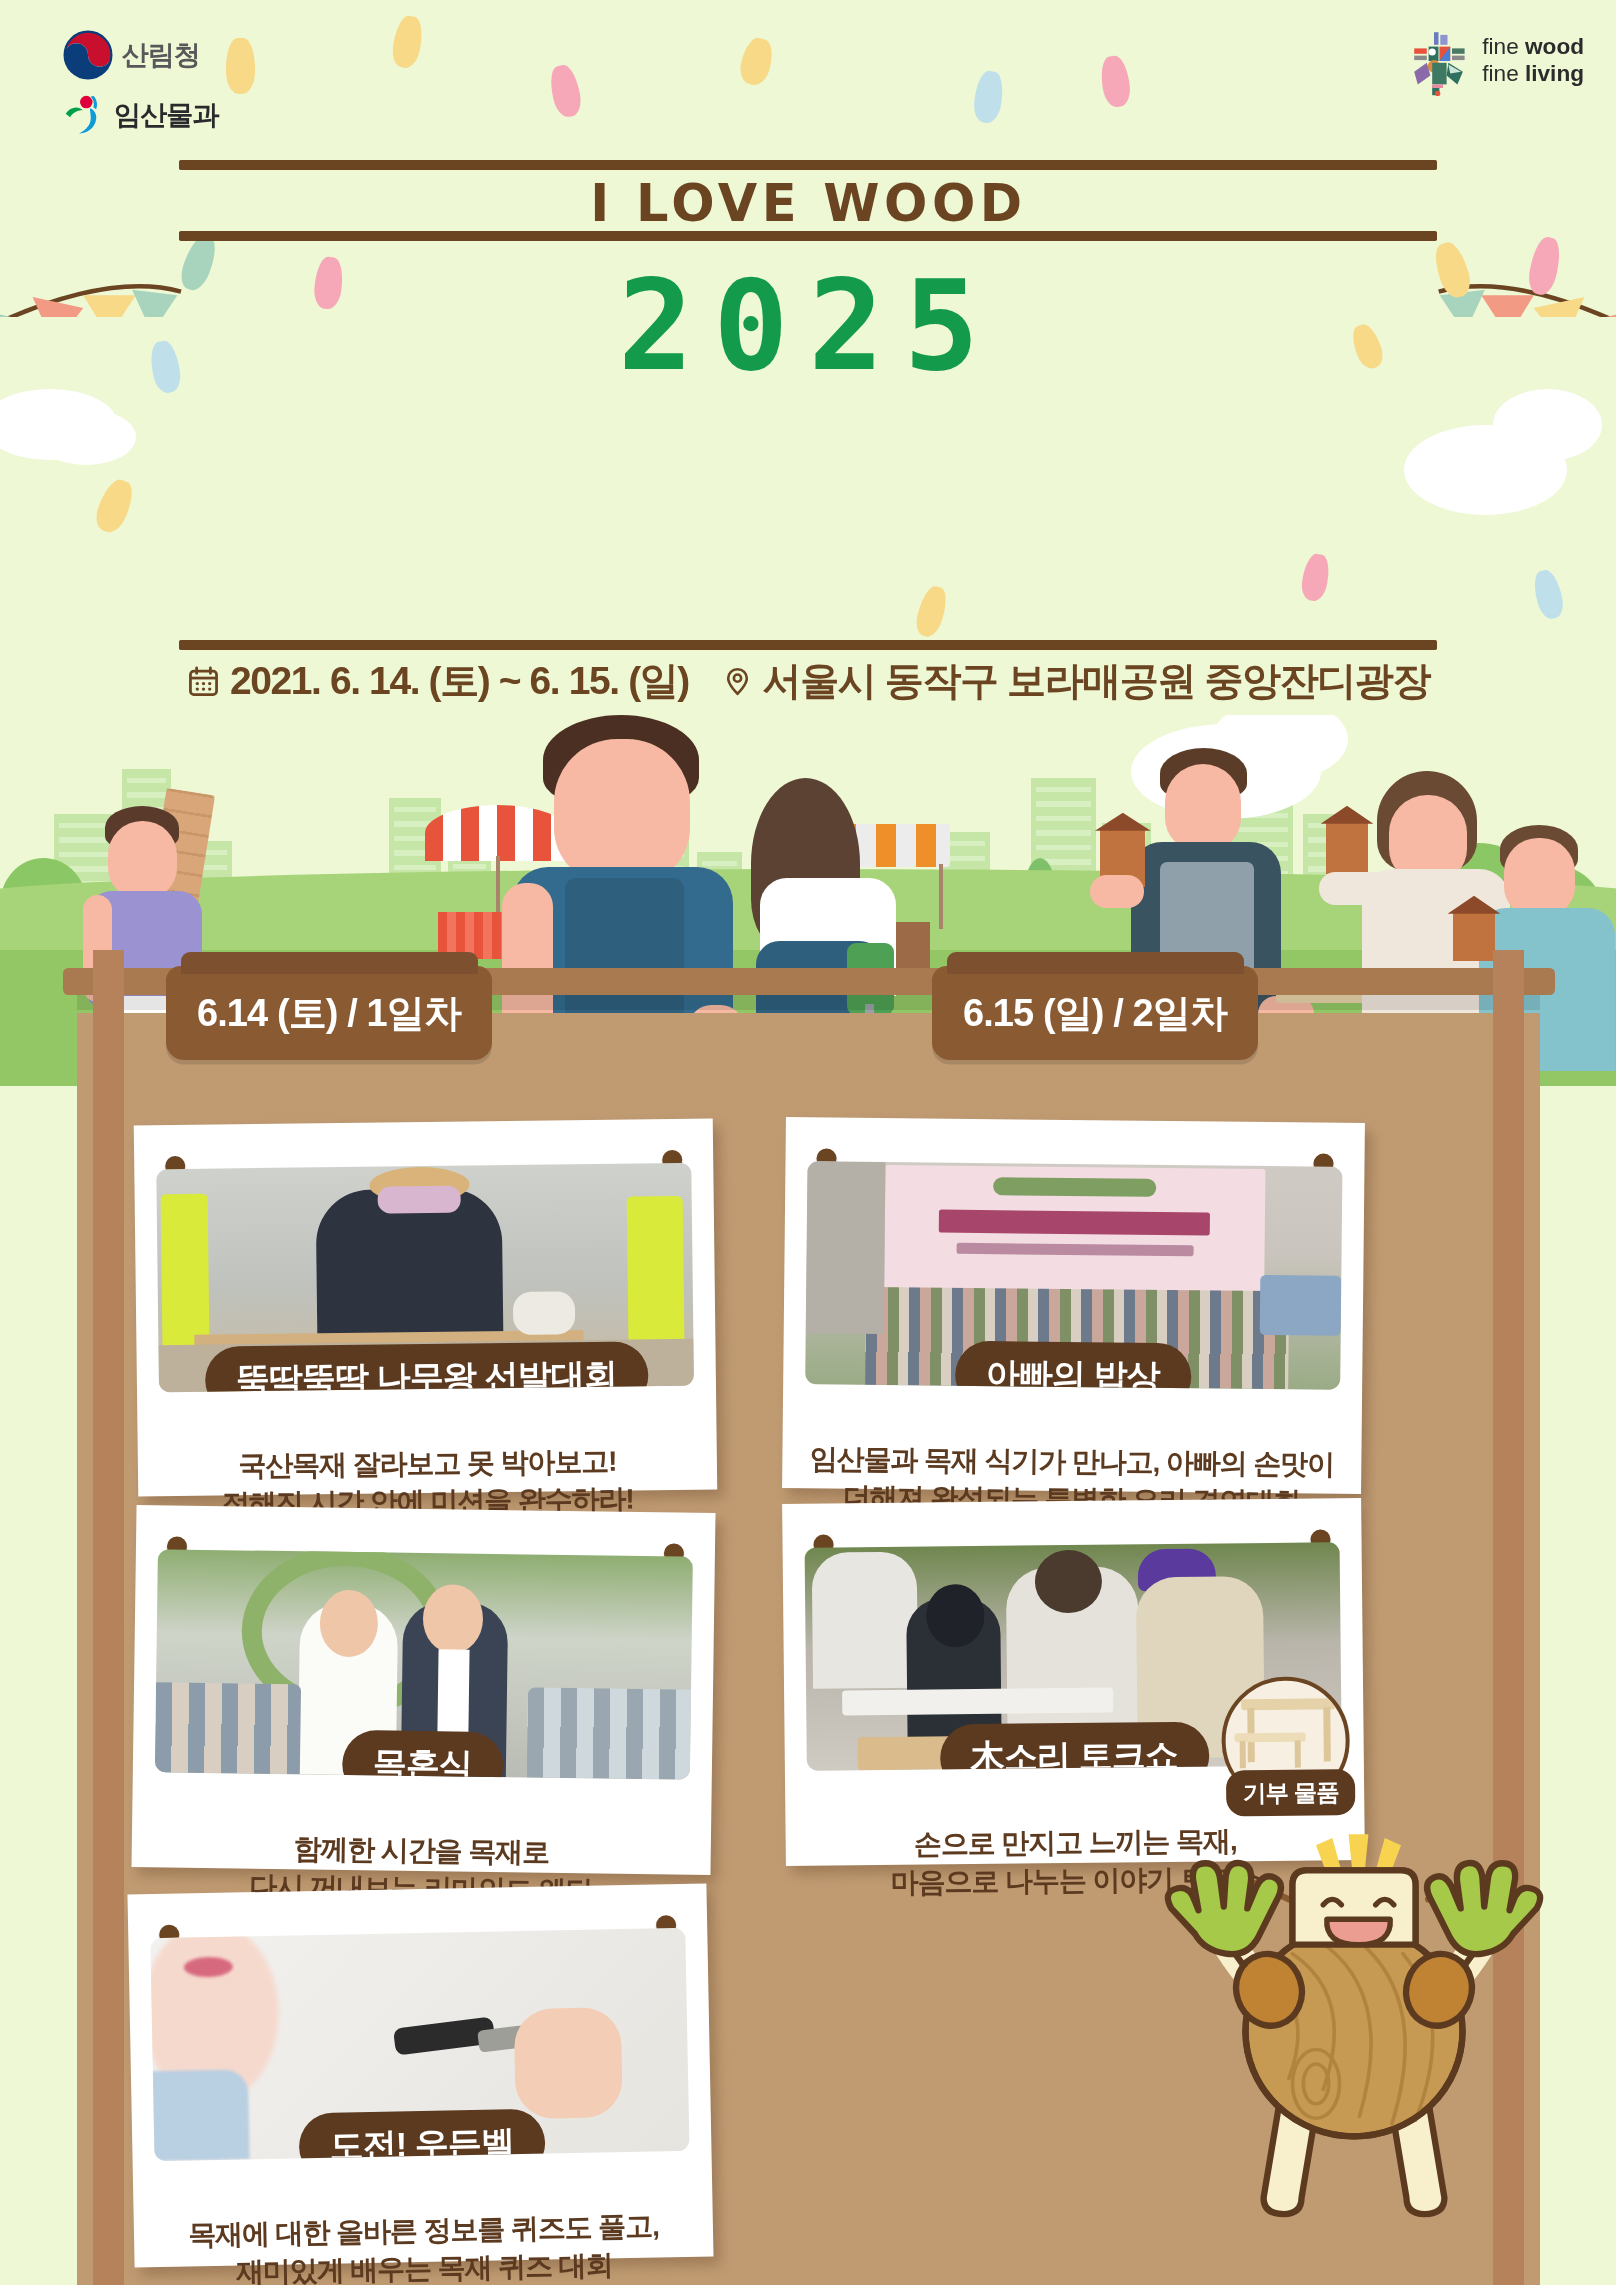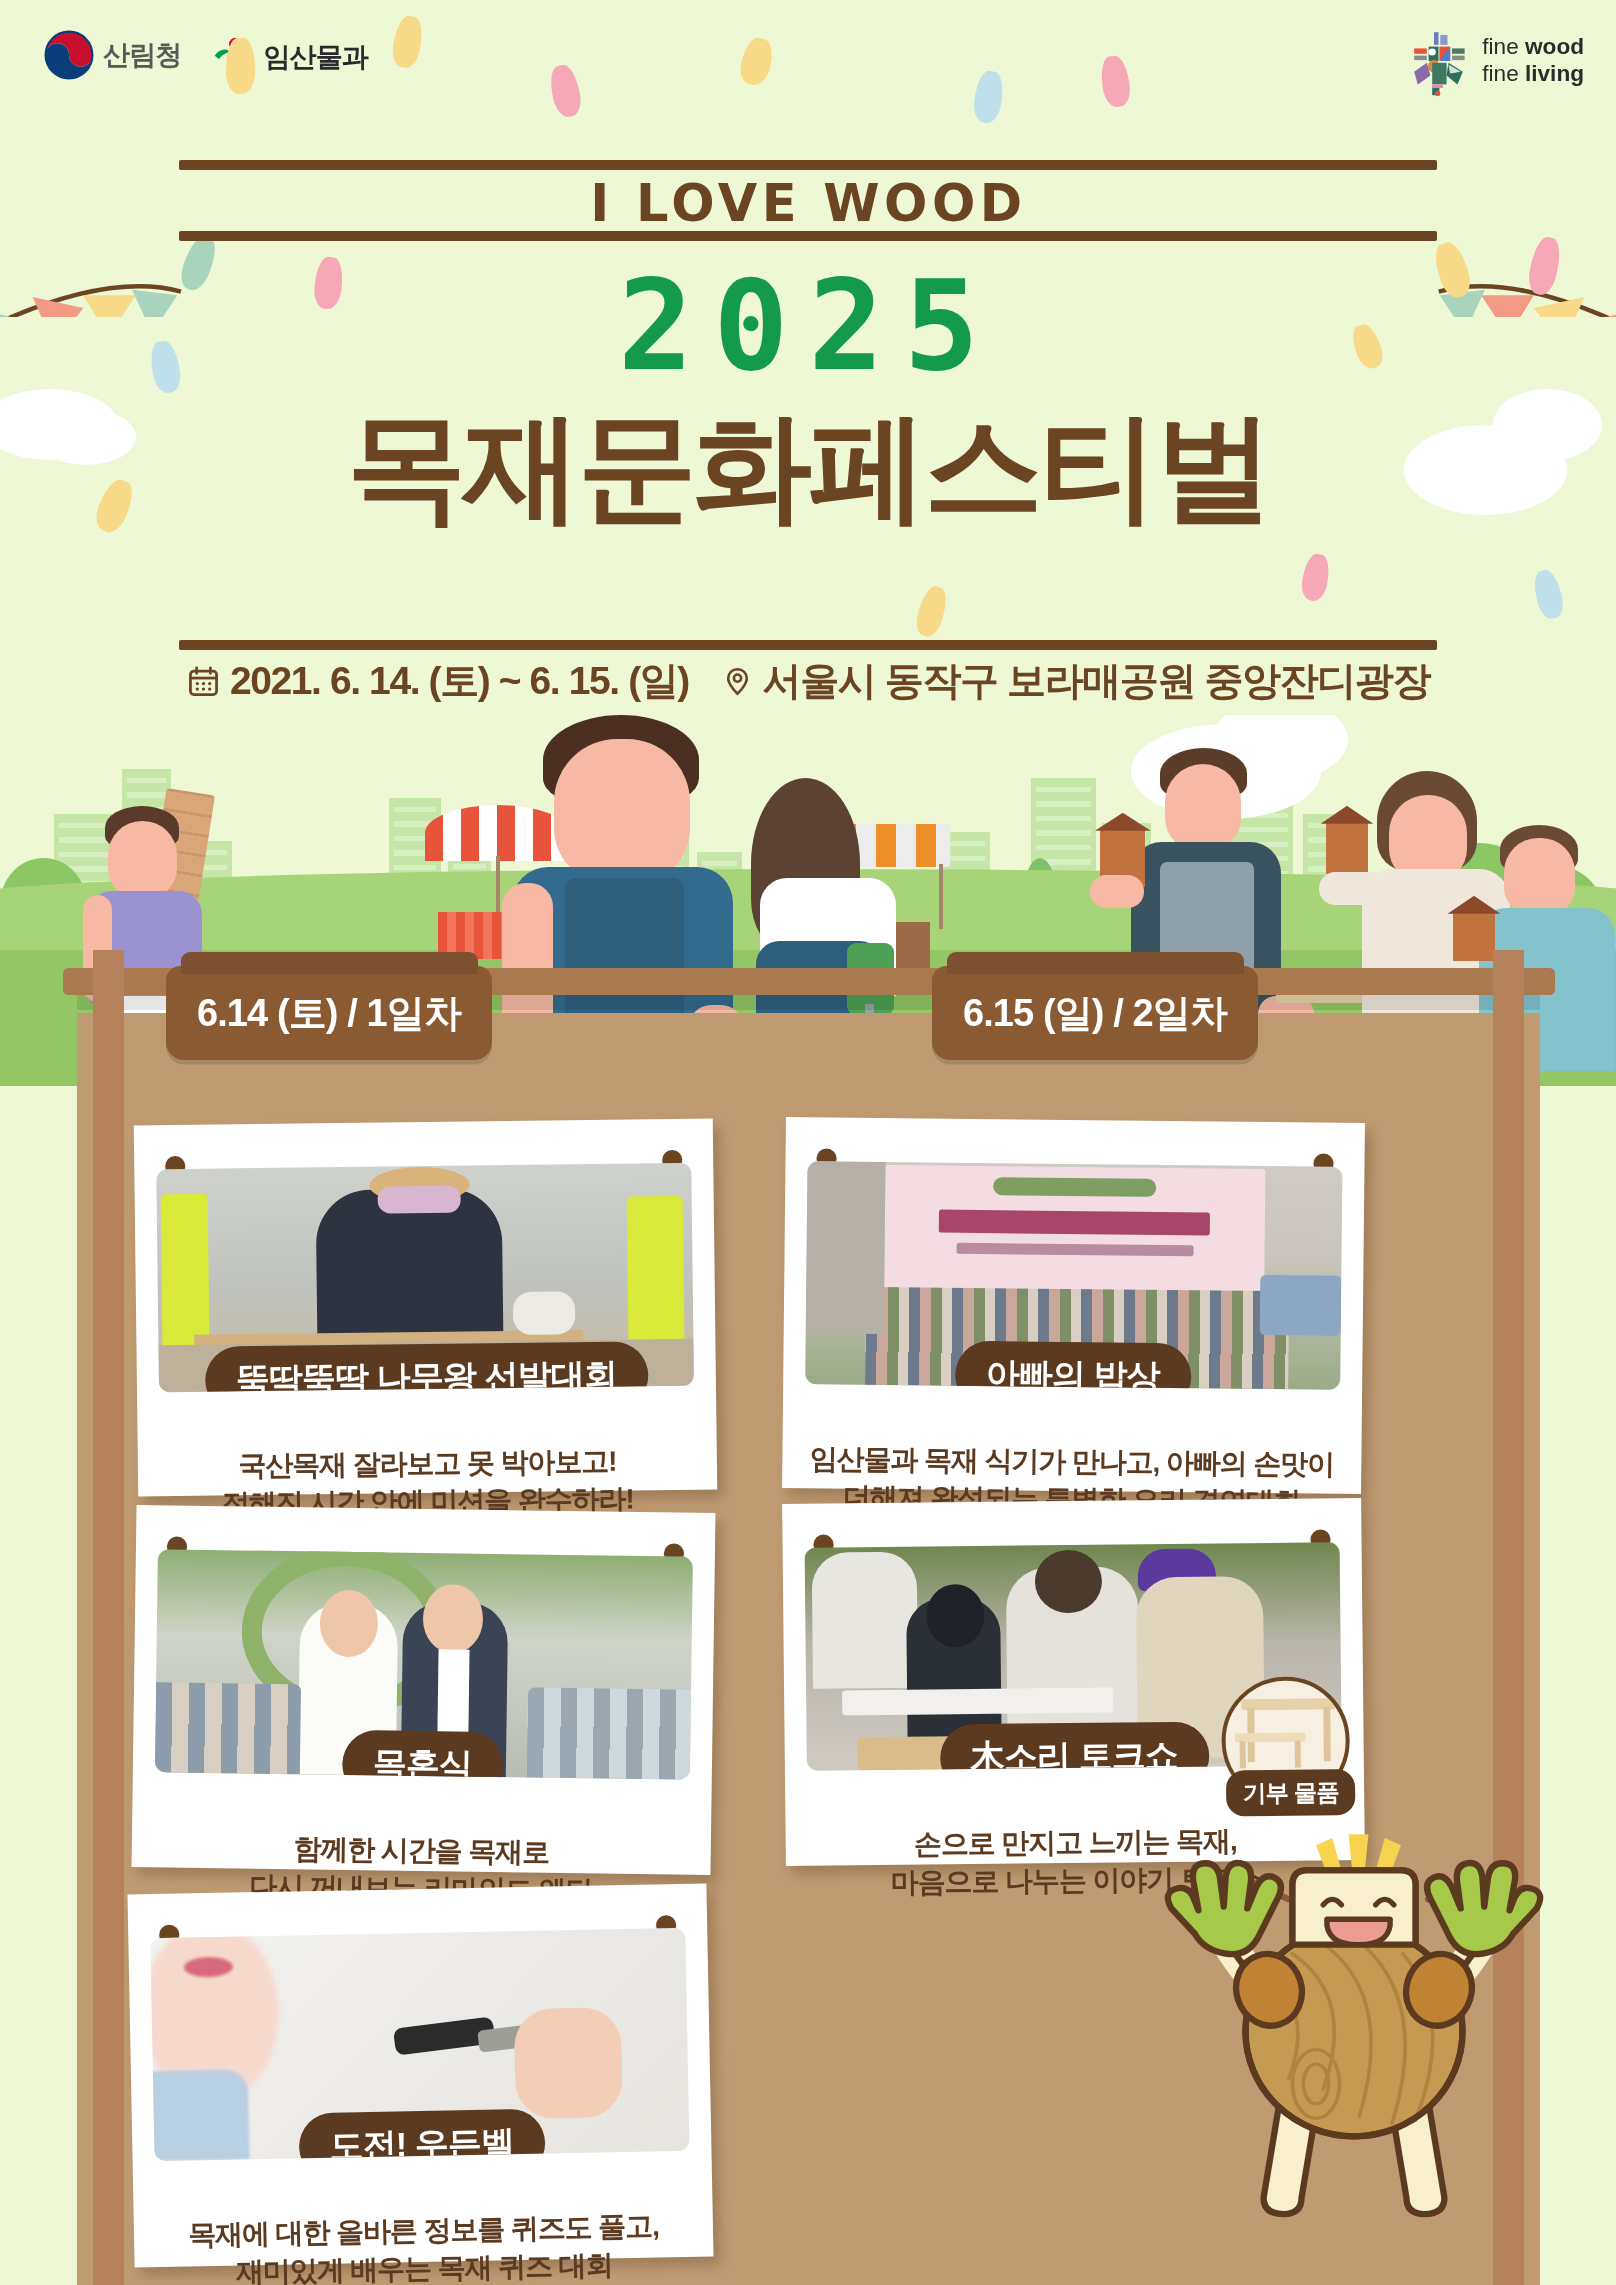--- a/index.html
+++ b/index.html
@@ -10,21 +10,21 @@
   }
   #poster {
     position: relative;
     width: 1617px; height: 2285px;
     background: #eef8d5;
     overflow: hidden;
   }
 
   
   .logo-row { position: absolute; top: 25px; left: 0; width: 1617px; height: 76px; }
-  .logo-left { position: absolute; left: 43px; top: 3.6px; display: flex; align-items: flex-end; gap: 11px; }
+  .logo-left { position: absolute; left: 43px; top: 3.6px; display: flex; align-items: center; gap: 11px; flex-direction: column; }
   .logo-group { display: flex; align-items: center; gap: 8.1px; }
   .logo-mark-forest { width: 52px; height: 52px; }
   .logo-mark-seoul { width: 43px; height: 47px; }
   .logo-text { font-size: 27px; font-weight: 700; color: #58585a; letter-spacing: -0.9px; }
   .logo-text.seoul { color: #2a2a2c; }
   .logo-right { position: absolute; right: 33px; top: 0px; display: flex; align-items: center; gap: 12.7px; }
   .fwfl-mark { width: 63px; height: 72px; }
   .fwfl-text { line-height: 1.18; color: #2b2b2b; font-size: 22.6px; }
   .fwfl-text b { font-weight: 800; }
 
@@ -248,21 +248,20 @@
 
   <div class="cloud" style="left:-18px;top:389px;width:136px;height:71px;"></div>
   <div class="cloud" style="left:36px;top:409px;width:100px;height:56px;"></div>
   <div class="cloud" style="left:1404px;top:425px;width:163px;height:90px;"></div>
   <div class="cloud" style="left:1493px;top:389px;width:109px;height:72px;"></div>
 
   <div class="rule top"></div>
   <div class="rule mid"></div>
   <div id="ilovewood">I LOVE WOOD</div>
   <div id="year">2025</div>
-  <div id="maintitle">목재문화페스티벌</div>
   <div class="rule bot"></div>
 
   <div id="meta">
     <div class="meta-seg">
       <svg class="ic-cal" viewBox="0 0 24 24">
         <rect x="2.5" y="4.5" width="19" height="17" rx="2.5" fill="none" stroke="#6b4422" stroke-width="2"></rect>
         <line x1="2.5" y1="9.5" x2="21.5" y2="9.5" stroke="#6b4422" stroke-width="2"></line>
         <line x1="7" y1="2" x2="7" y2="6" stroke="#6b4422" stroke-width="2" stroke-linecap="round"></line>
         <line x1="17" y1="2" x2="17" y2="6" stroke="#6b4422" stroke-width="2" stroke-linecap="round"></line>
         <circle cx="7.5" cy="13.5" r="1.2" fill="#6b4422"></circle>

